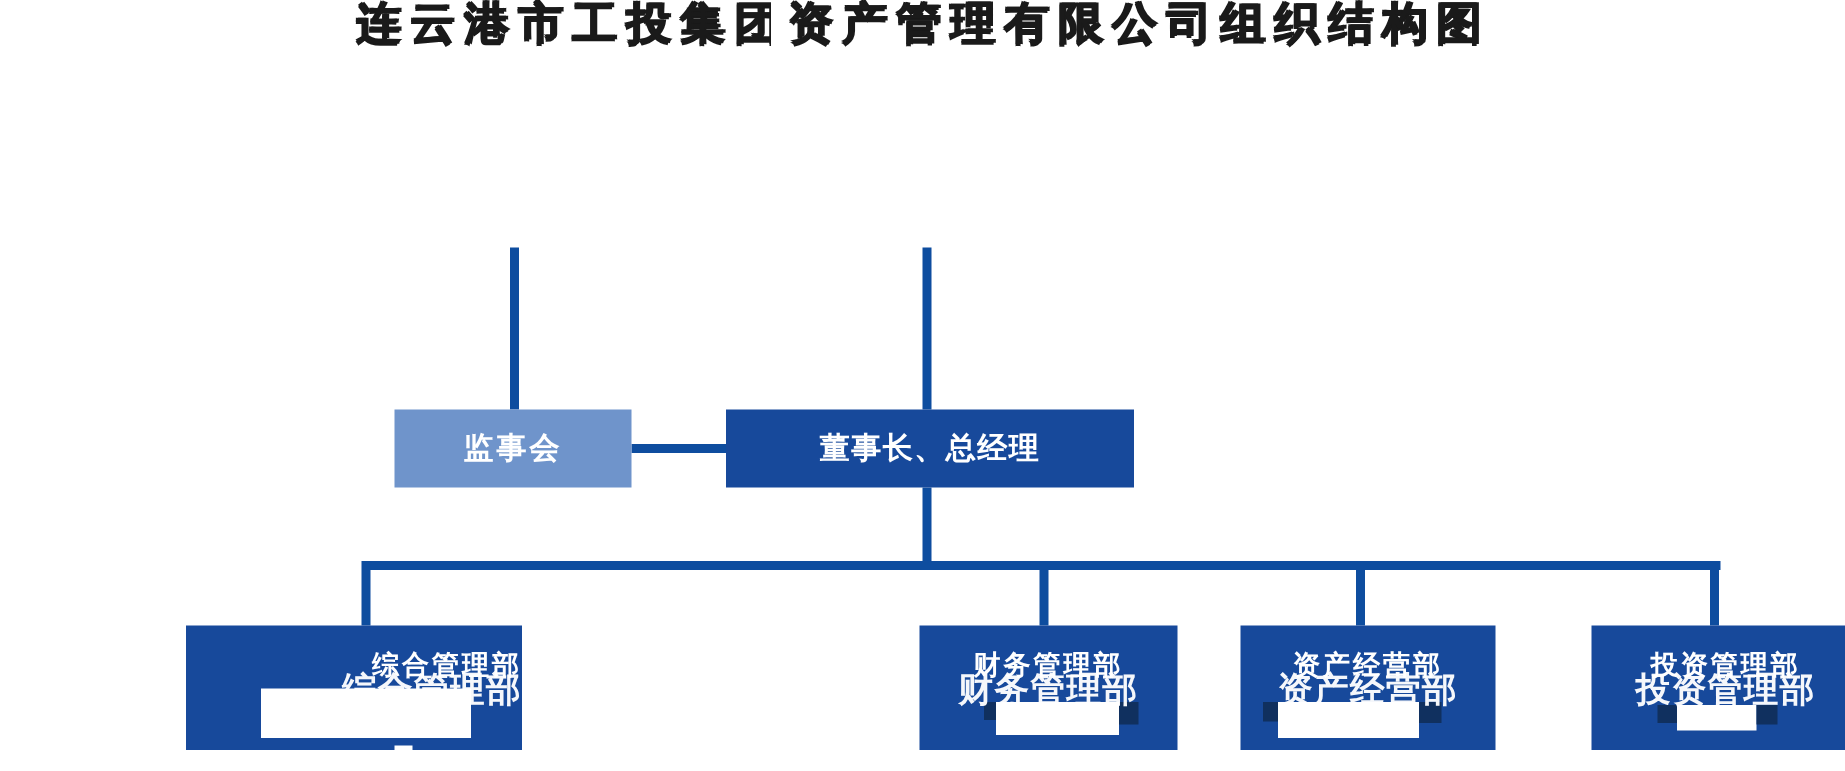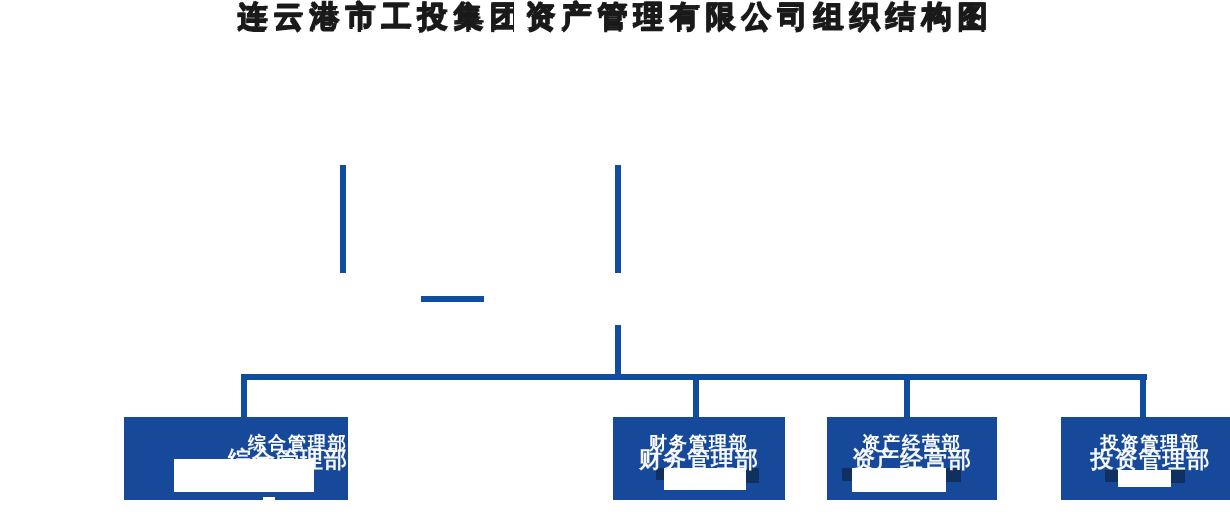--- a/index.html
+++ b/index.html
@@ -84,20 +84,26 @@
   <div class="line line-a"></div>
   <div class="line line-b"></div>
   <div class="line line-c"></div>
   <div class="line line-d"></div>
   <div class="line line-e"></div>
   <div class="line drop-1"></div>
   <div class="line drop-2"></div>
   <div class="line drop-3"></div>
   <div class="line drop-4"></div>
 
+  <div class="node supervisory">
+    <span>监事会</span>
+  </div>
+  <div class="node chairman">
+    <span>董事长、总经理</span>
+  </div>
 
   <div class="node dept dept-1">
     <span class="l1">综合管理部</span>
     <span class="l2">综合管理部</span>
     <div class="wrect"></div>
   </div>
 
   <div class="node dept dept-2">
     <span class="l1">财务管理部</span>
     <span class="l2">财务管理部</span>

